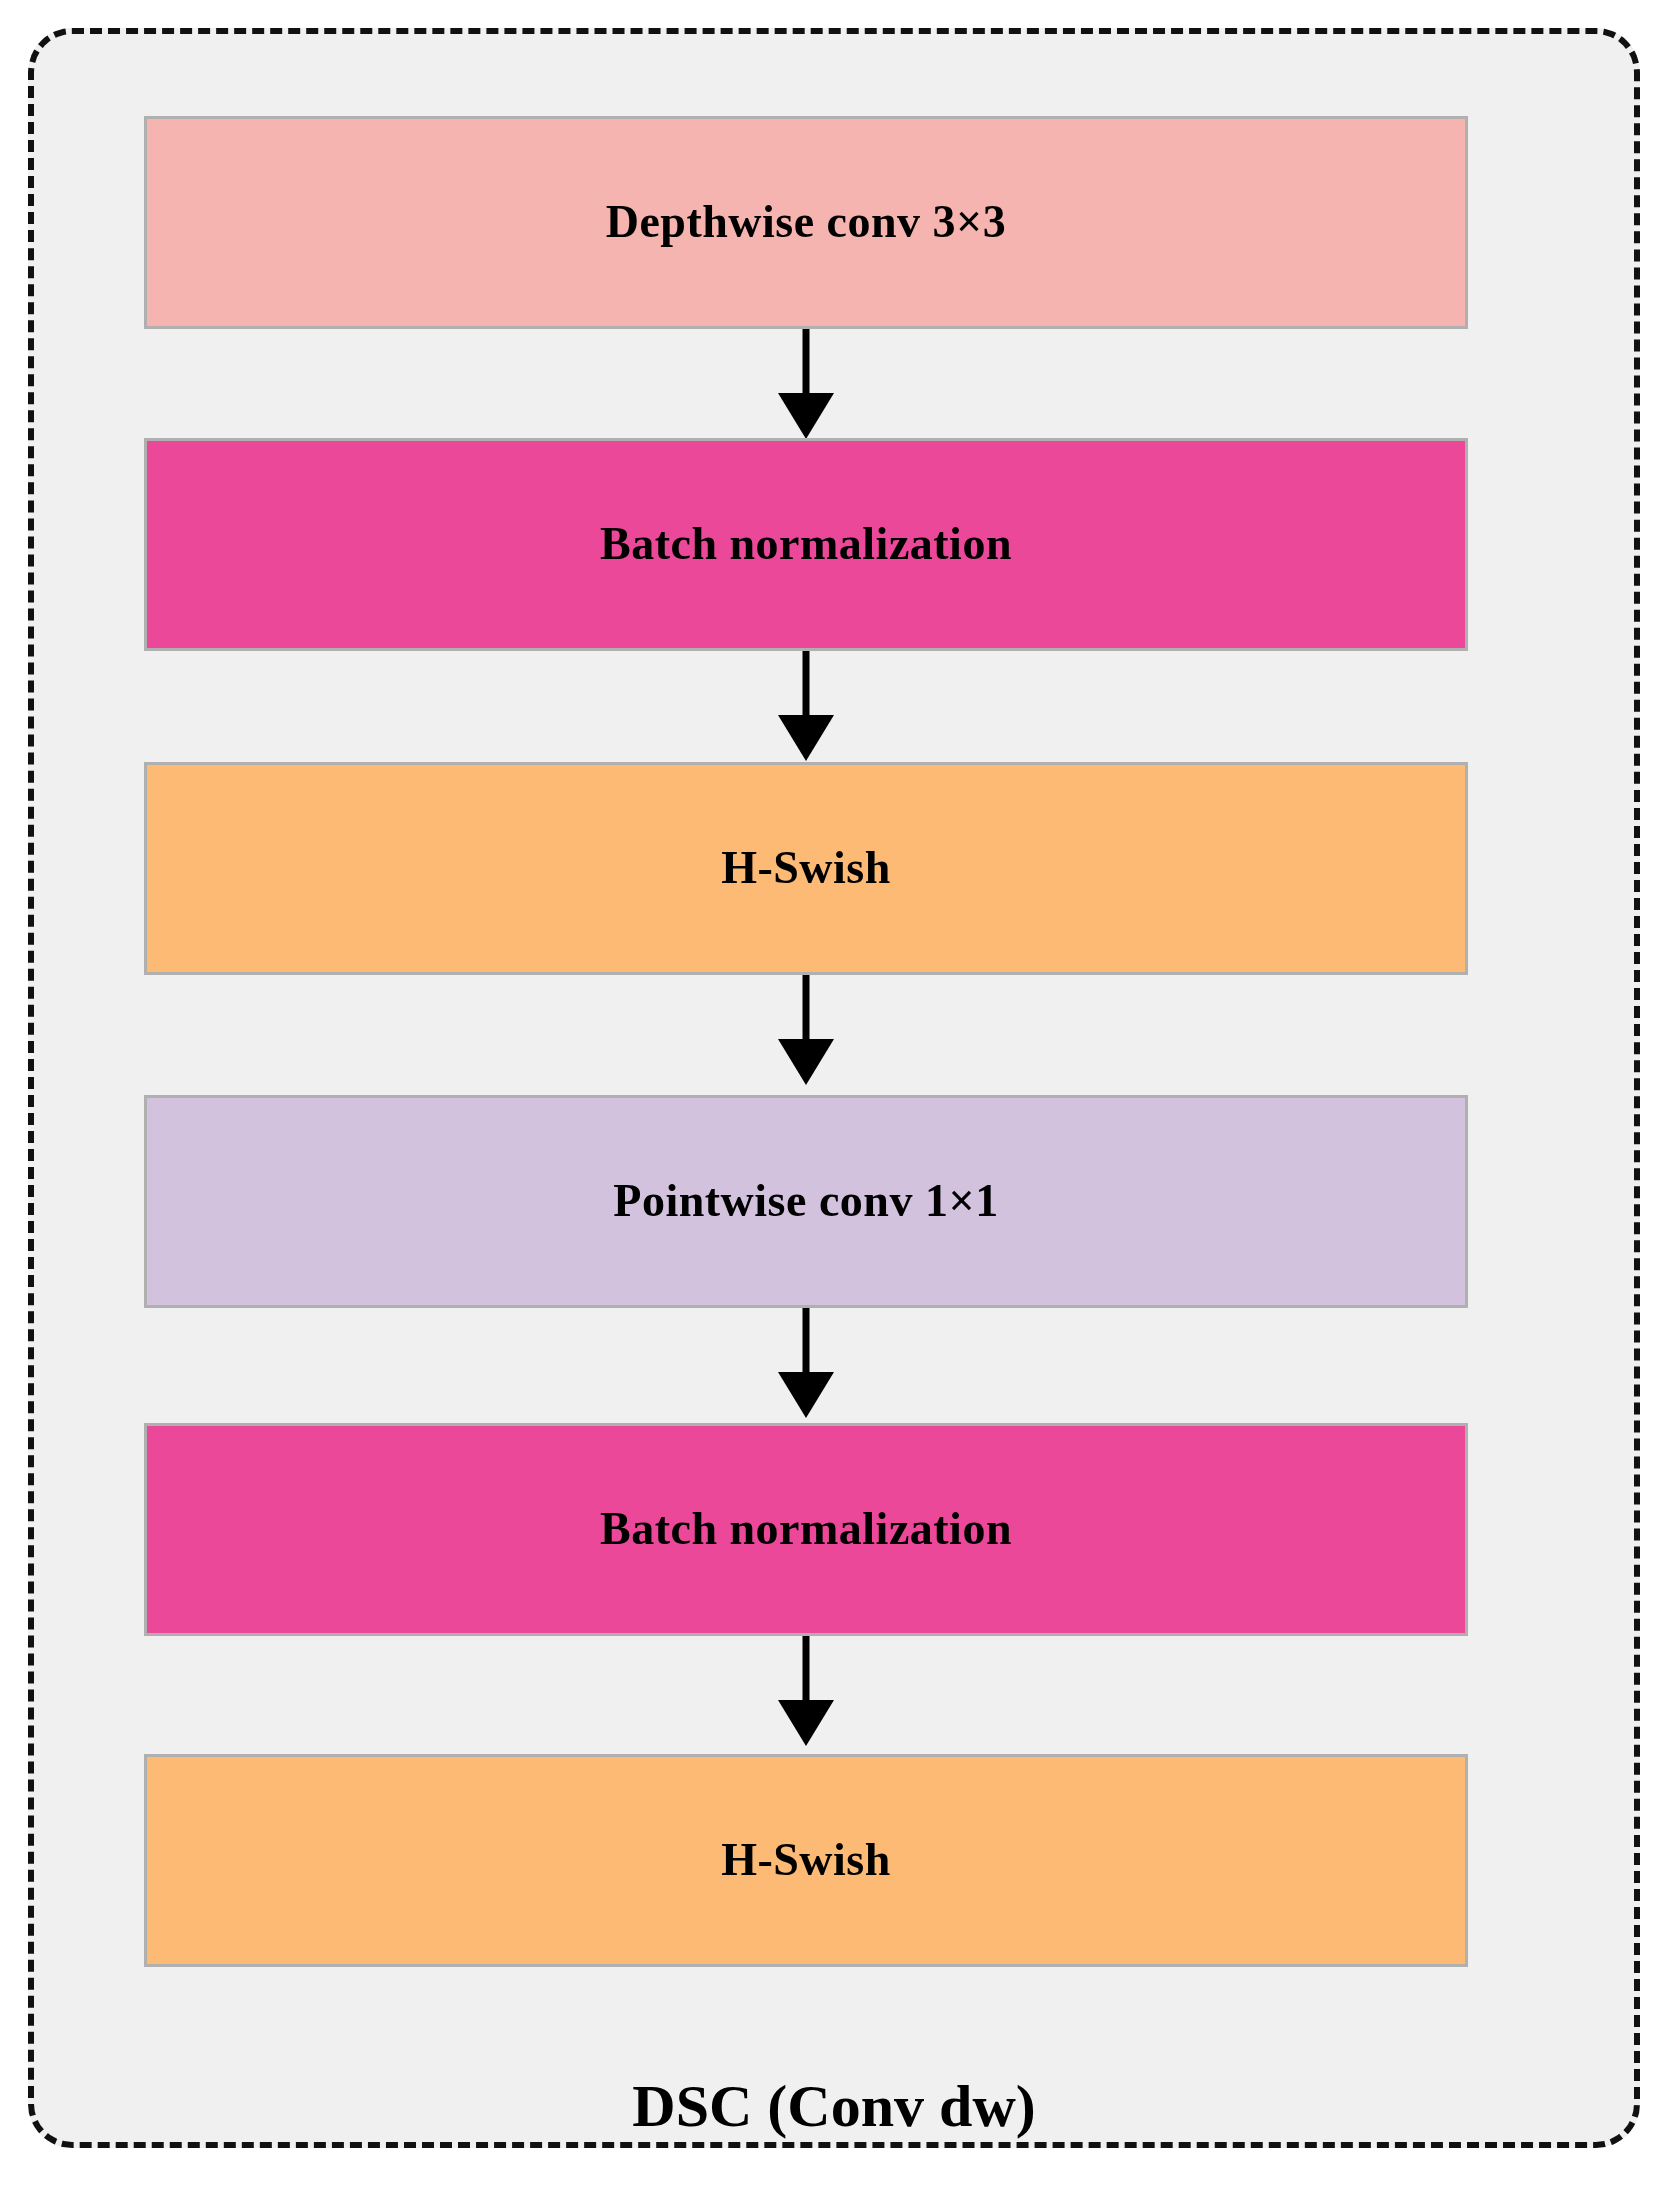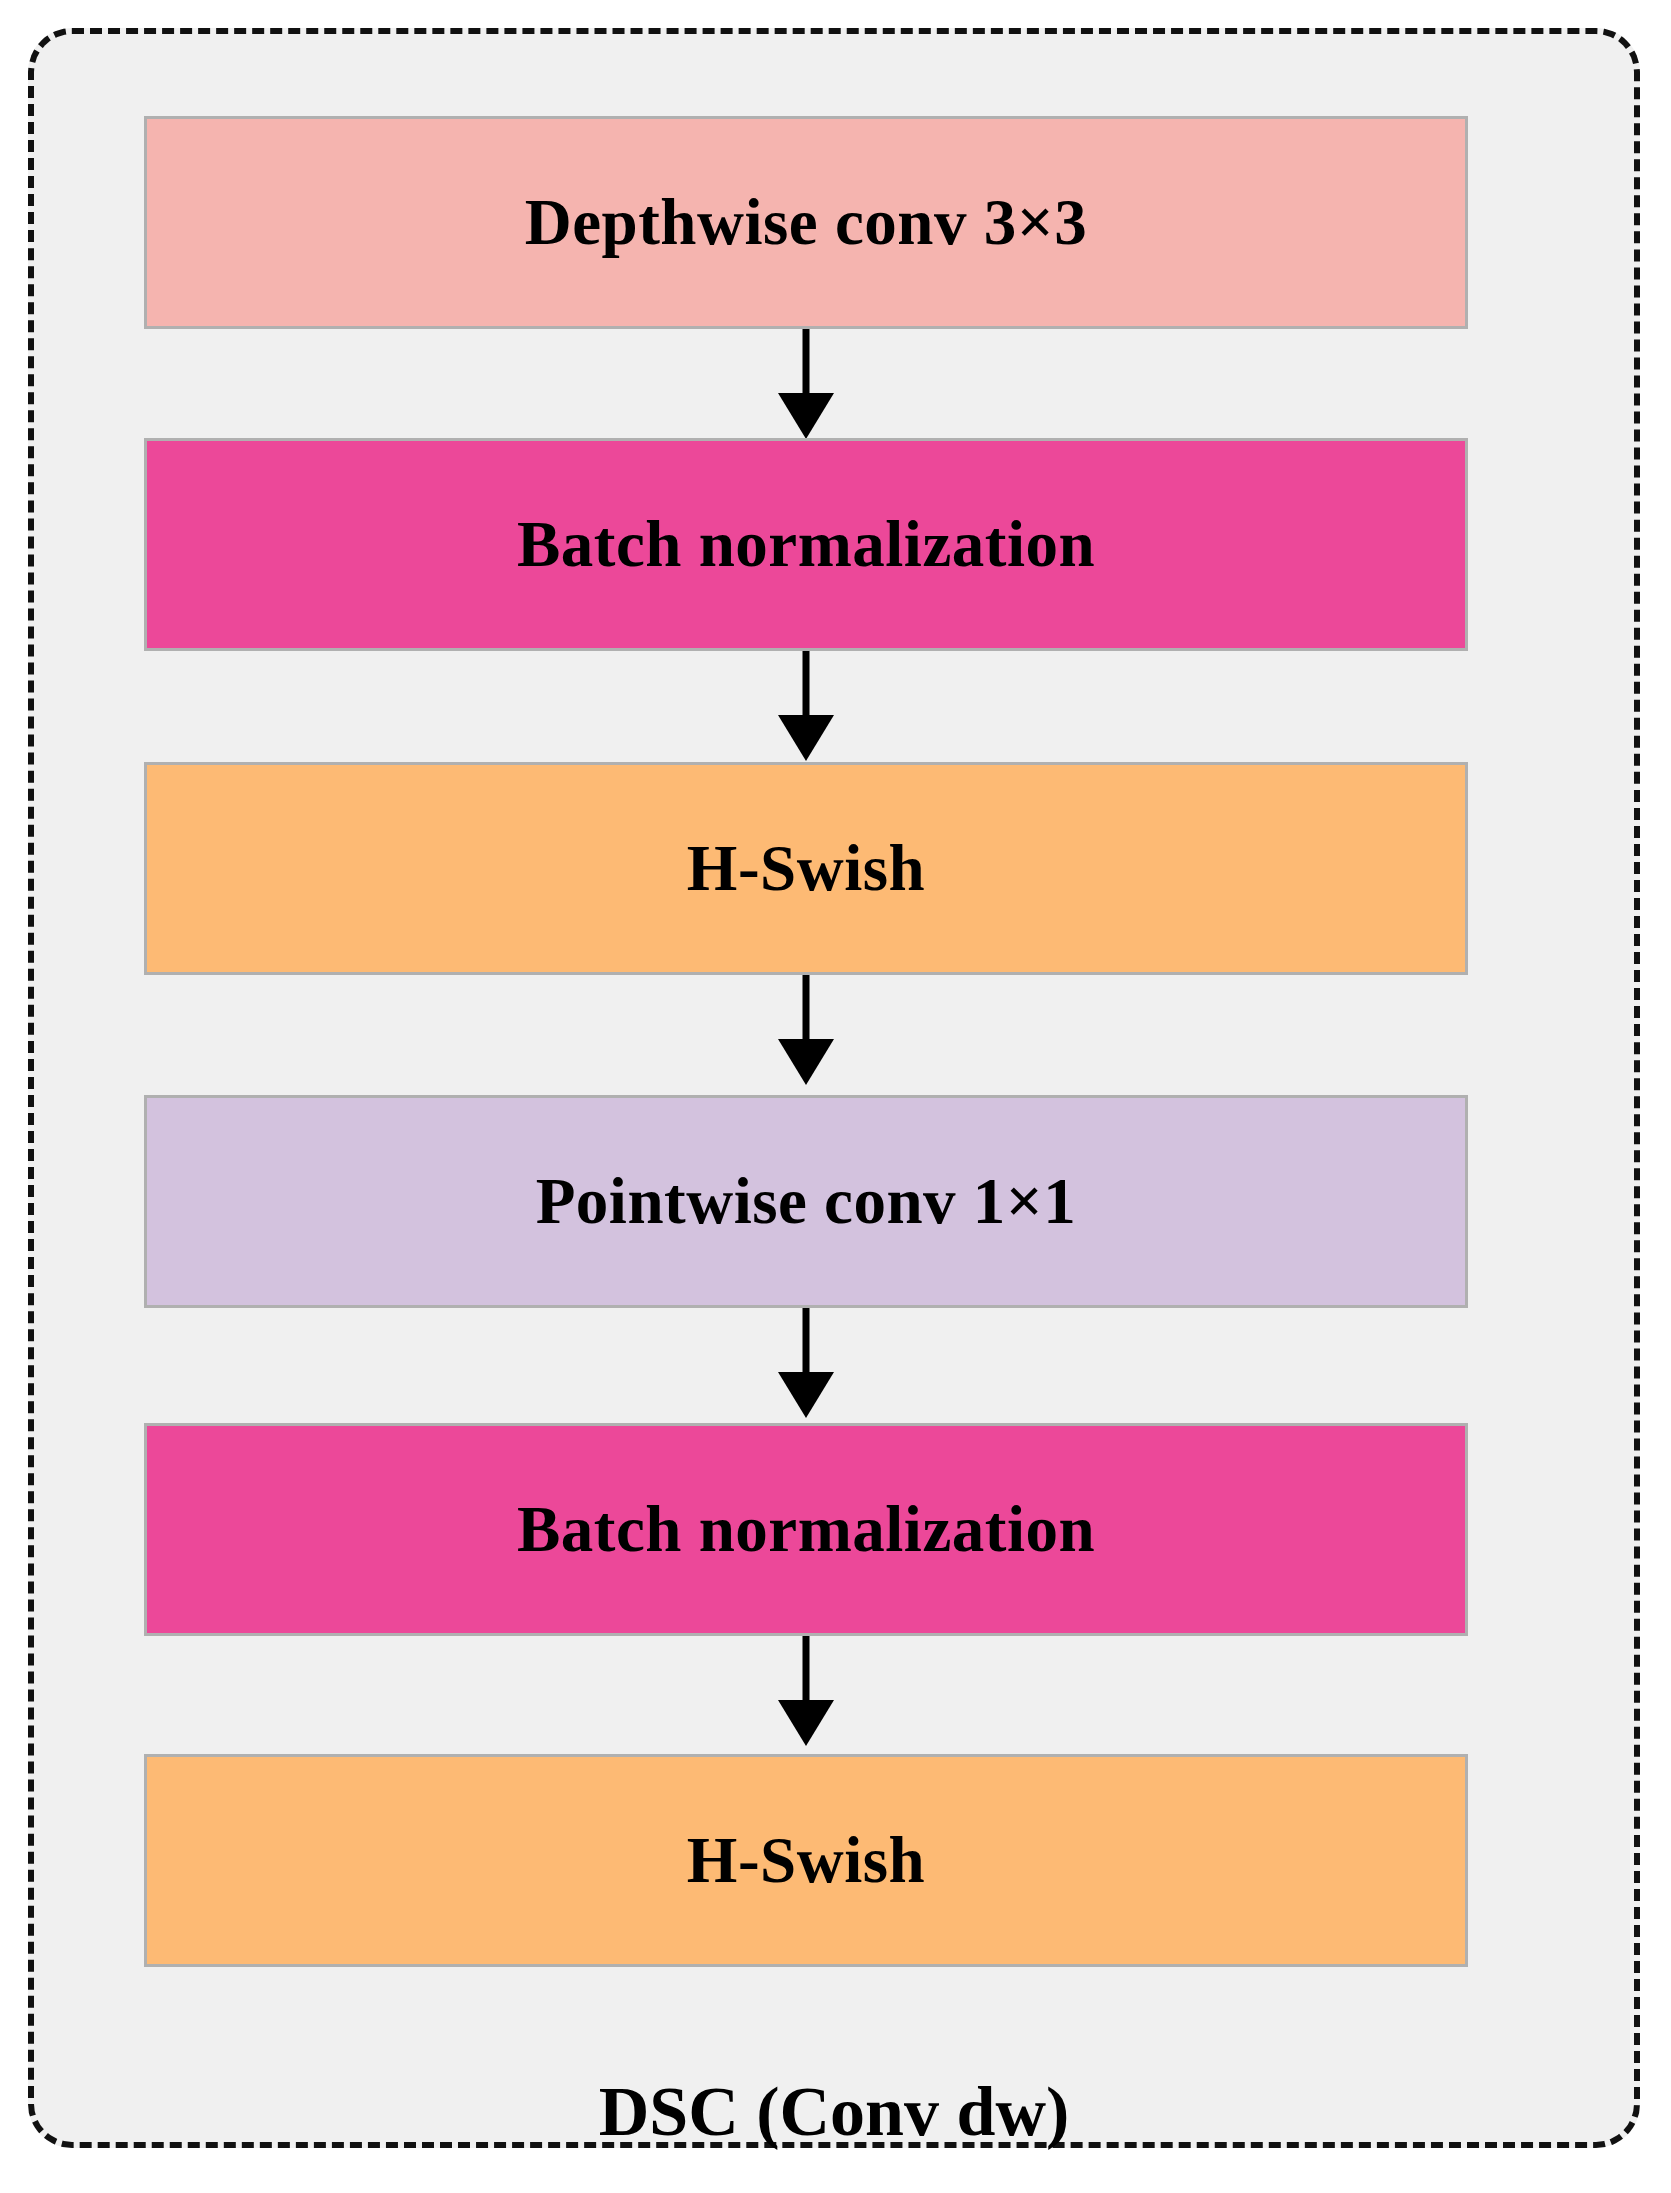--- a/index.html
+++ b/index.html
@@ -48,21 +48,21 @@
     width: 1324px;
     height: 213px;
     border: 3px solid #b0b0b0;
     display: flex;
     align-items: center;
     justify-content: center;
     text-align: center;
   }
 
   .node-label {
-    font-size: 65px;
+    font-size: 46px;
     font-weight: bold;
     color: #000000;
     letter-spacing: 0.5px;
     line-height: 1.05;
     white-space: nowrap;
   }
 
   .node.pink        { background: #f5b4af; }
   .node.blue        { background: #ec4899; }
   .node.peach       { background: #fdba74; }
@@ -100,21 +100,21 @@
   .connector.gap-d { height: 115px; }
   .connector.gap-e { height: 118px; }
 
   
   .caption {
     position: absolute;
     left: 0;
     right: 0;
     top: 2038px;
     text-align: center;
-    font-size: 70px;
+    font-size: 60px;
     font-weight: bold;
     color: #000000;
     white-space: nowrap;
   }
 </style>
 </head>
 <body>
 
 <div id="canvas">
 

